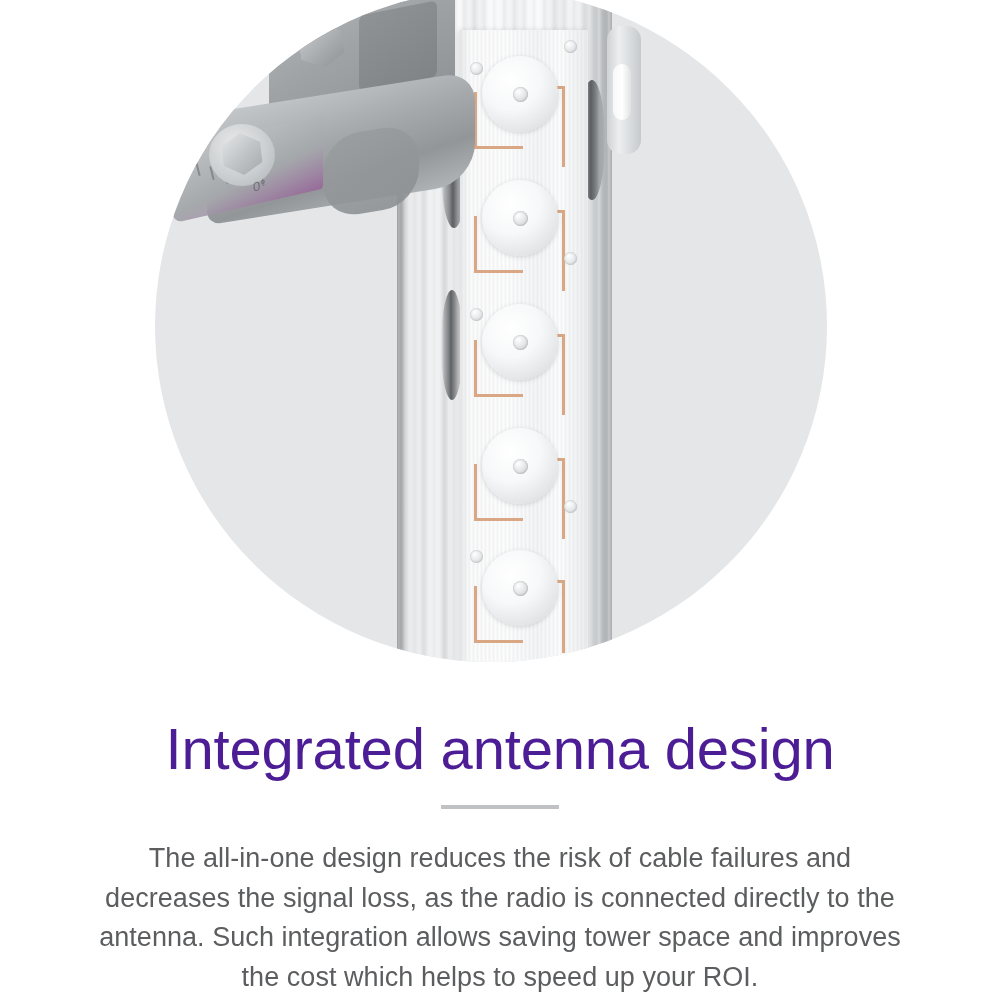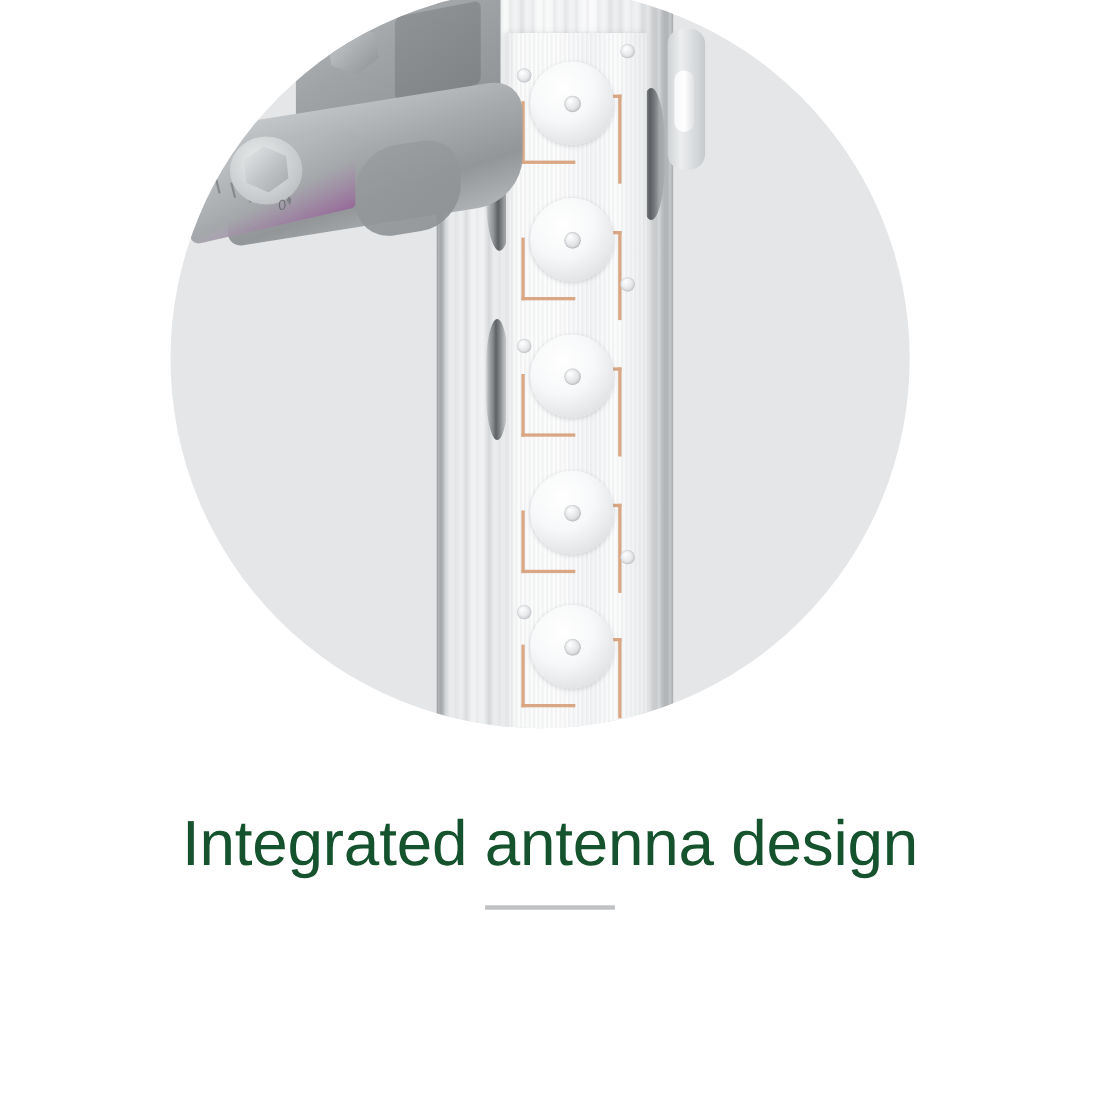--- a/index.html
+++ b/index.html
@@ -300,27 +300,27 @@
 
   
   .content {
     position: absolute;
     left: 0;
     top: 690px;
     width: 1000px;
     text-align: center;
   }
   .headline {
-    margin: 18px;
+    margin: 0;
     padding: 28px 0 0 0;
     font-family: "Liberation Sans", "DejaVu Sans", sans-serif;
     font-weight: 300;
     font-size: 58px;
     line-height: 1.06;
-    color: #14532d;
+    color: #4c1d95;
     letter-spacing: -0.2px;
   }
   .divider {
     width: 118px;
     height: 4px;
     background: #bfc1c3;
     margin: 26px auto 0 auto;
     border: 0;
   }
   .body-copy {
@@ -407,15 +407,16 @@
 
     </div>
   </div>
 
   <div class="content">
 
     <h2 class="headline">Integrated antenna design</h2>
 
     <hr class="divider">
 
+    <p class="body-copy">The all-in-one design reduces the risk of cable failures and decreases the signal loss, as the radio is connected directly to the antenna. Such integration allows saving tower space and improves the cost which helps to speed up your ROI.</p>
   </div>
 
 </div>
 
 </body></html>

